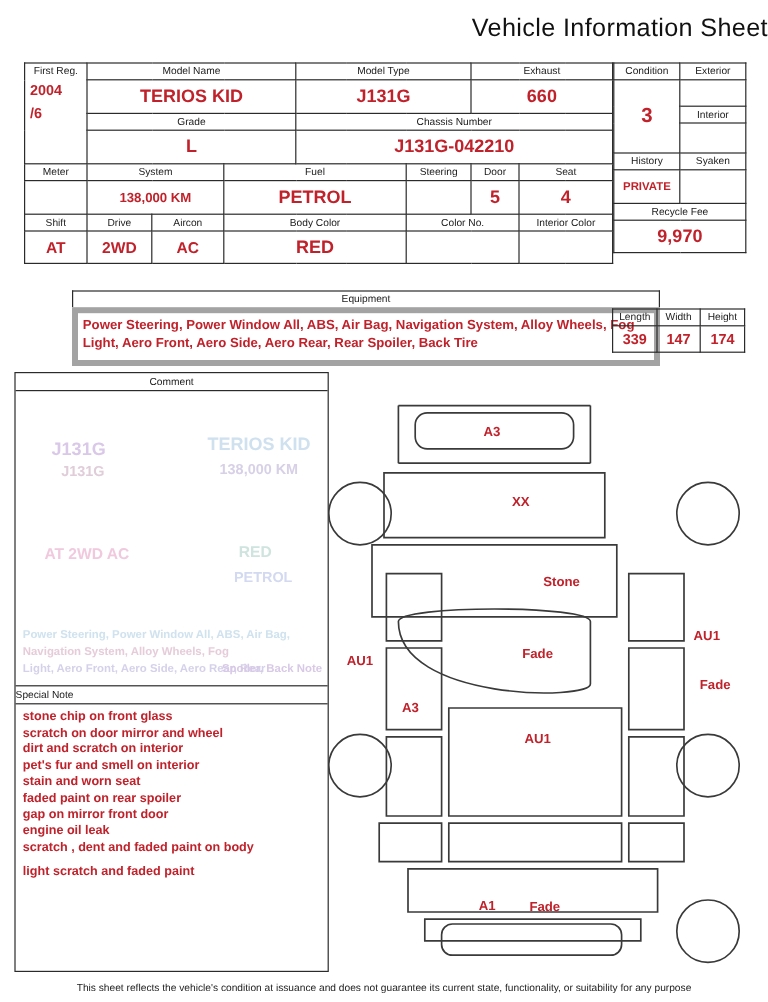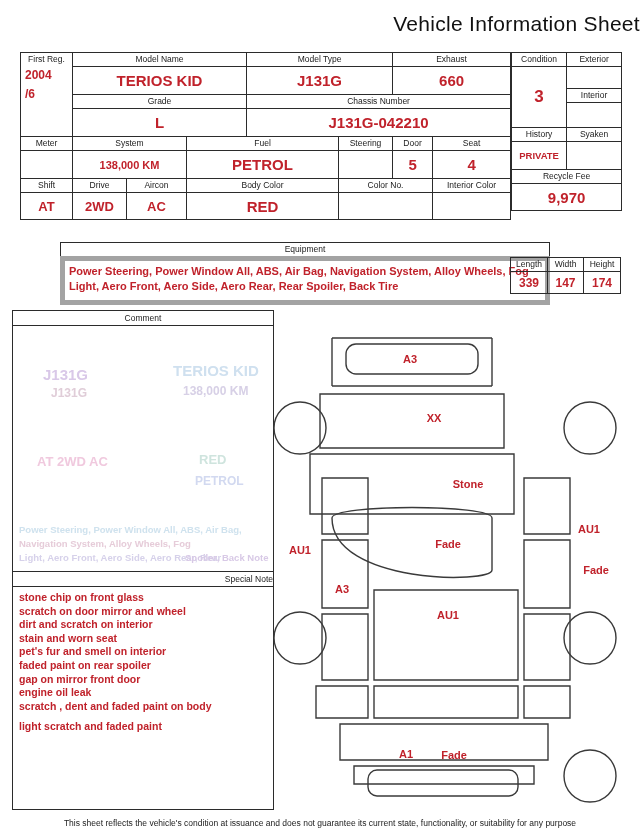--- a/index.html
+++ b/index.html
@@ -142,21 +142,21 @@
     height: 14px;
     line-height: 14px;
     border-bottom: 1px solid #2b2b2b;
   }
   .comment-body {
     height: 245px;
     position: relative;
     overflow: hidden;
   }
   .special-head {
-    text-align: right;
+    text-align: left;
     font-size: 8.5px;
     height: 14px;
     line-height: 14px;
     border-top: 1px solid #2b2b2b;
     border-bottom: 1px solid #2b2b2b;
   }
   .special-body {
     padding: 4px 6px;
     font-size: 10.5px;
     line-height: 13.6px;
@@ -371,22 +371,22 @@
       <span class="wm" style="left:6px; top:198px; font-size:9.5px; color:#cfe2ee;">Power Steering, Power Window  All, ABS, Air Bag,</span>
       <span class="wm" style="left:6px; top:212px; font-size:9.5px; color:#e6ccd9;">Navigation System, Alloy Wheels, Fog</span>
       <span class="wm" style="left:6px; top:226px; font-size:9.5px; color:#d6d1ea;">Light, Aero Front, Aero Side, Aero Rear, Rear</span>
       <span class="wm" style="left:172px; top:226px; font-size:9.5px; color:#d8c9e6;">Spoiler, Back Note</span>
     </div>
     <div class="special-head">Special Note</div>
     <div class="special-body">
       <div>stone chip on front glass</div>
       <div>scratch on door mirror and wheel</div>
       <div>dirt and scratch on interior</div>
+      <div>pet's fur and smell on interior</div>
       <div>stain and worn seat</div>
-      <div>pet's fur and smell on interior</div>
       <div>faded paint on rear spoiler</div>
       <div>gap on mirror front door</div>
       <div>engine oil leak</div>
       <div>scratch , dent and faded paint on body</div>
       <div class="gap"></div>
       <div>light scratch and faded paint</div>
     </div>
   </div>
 
   <div class="diagram">

